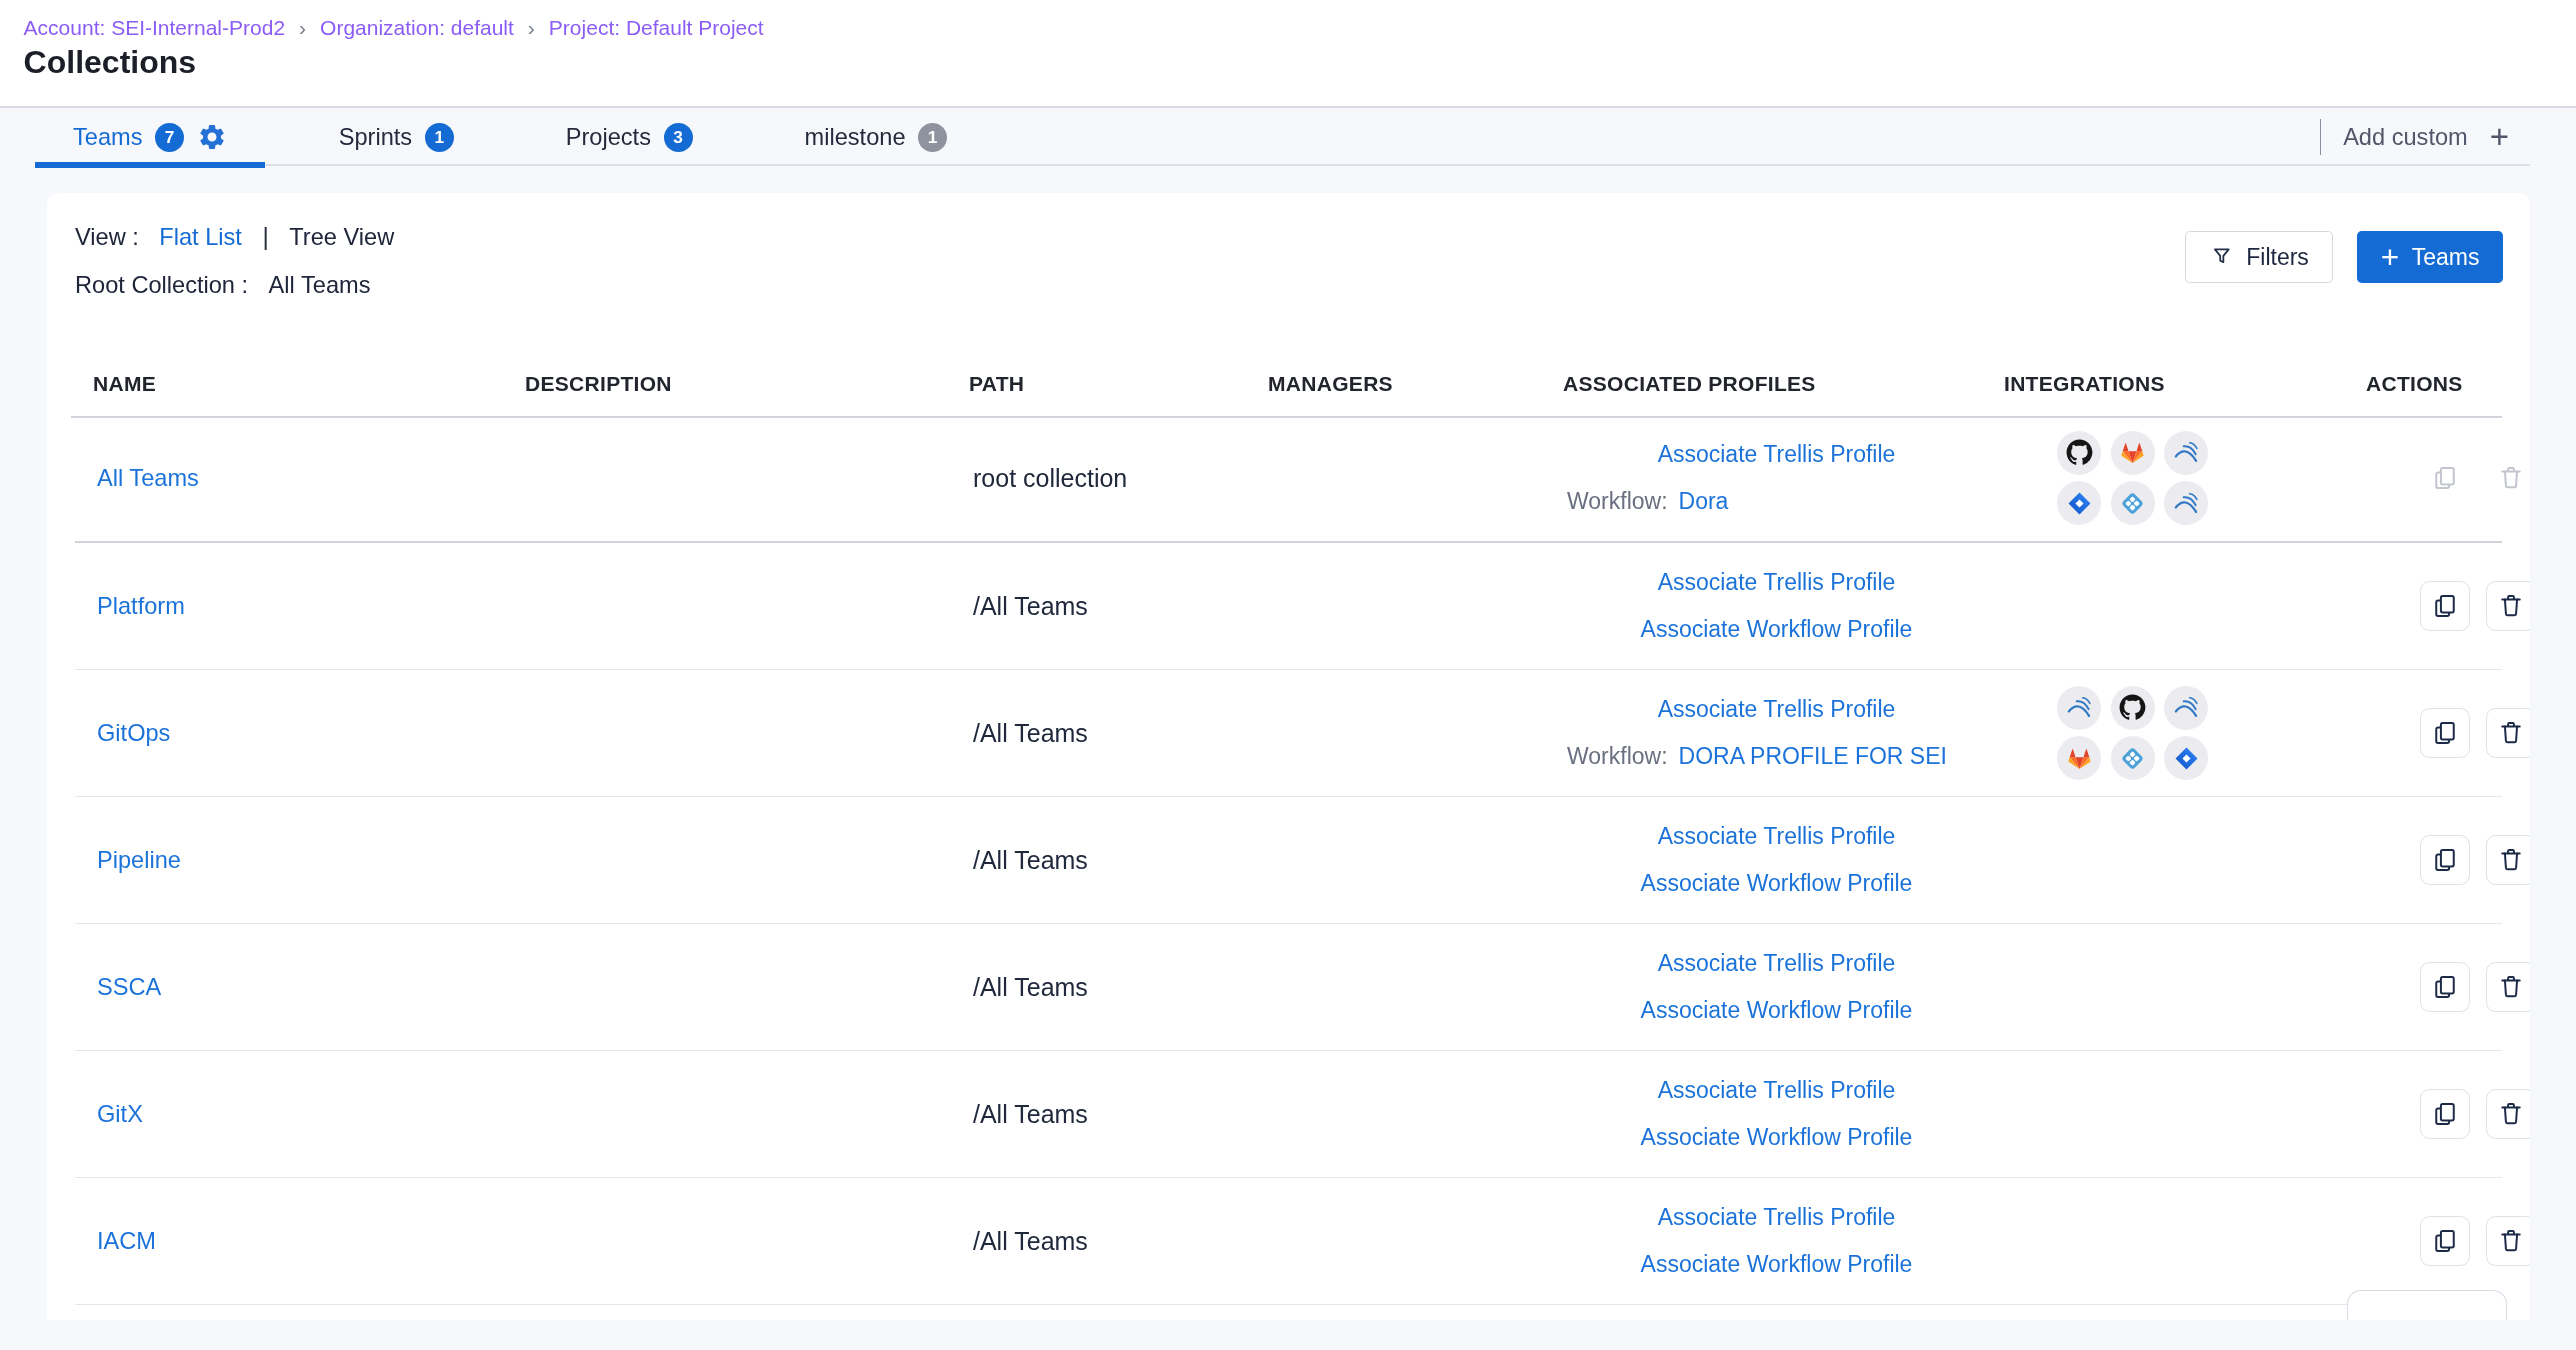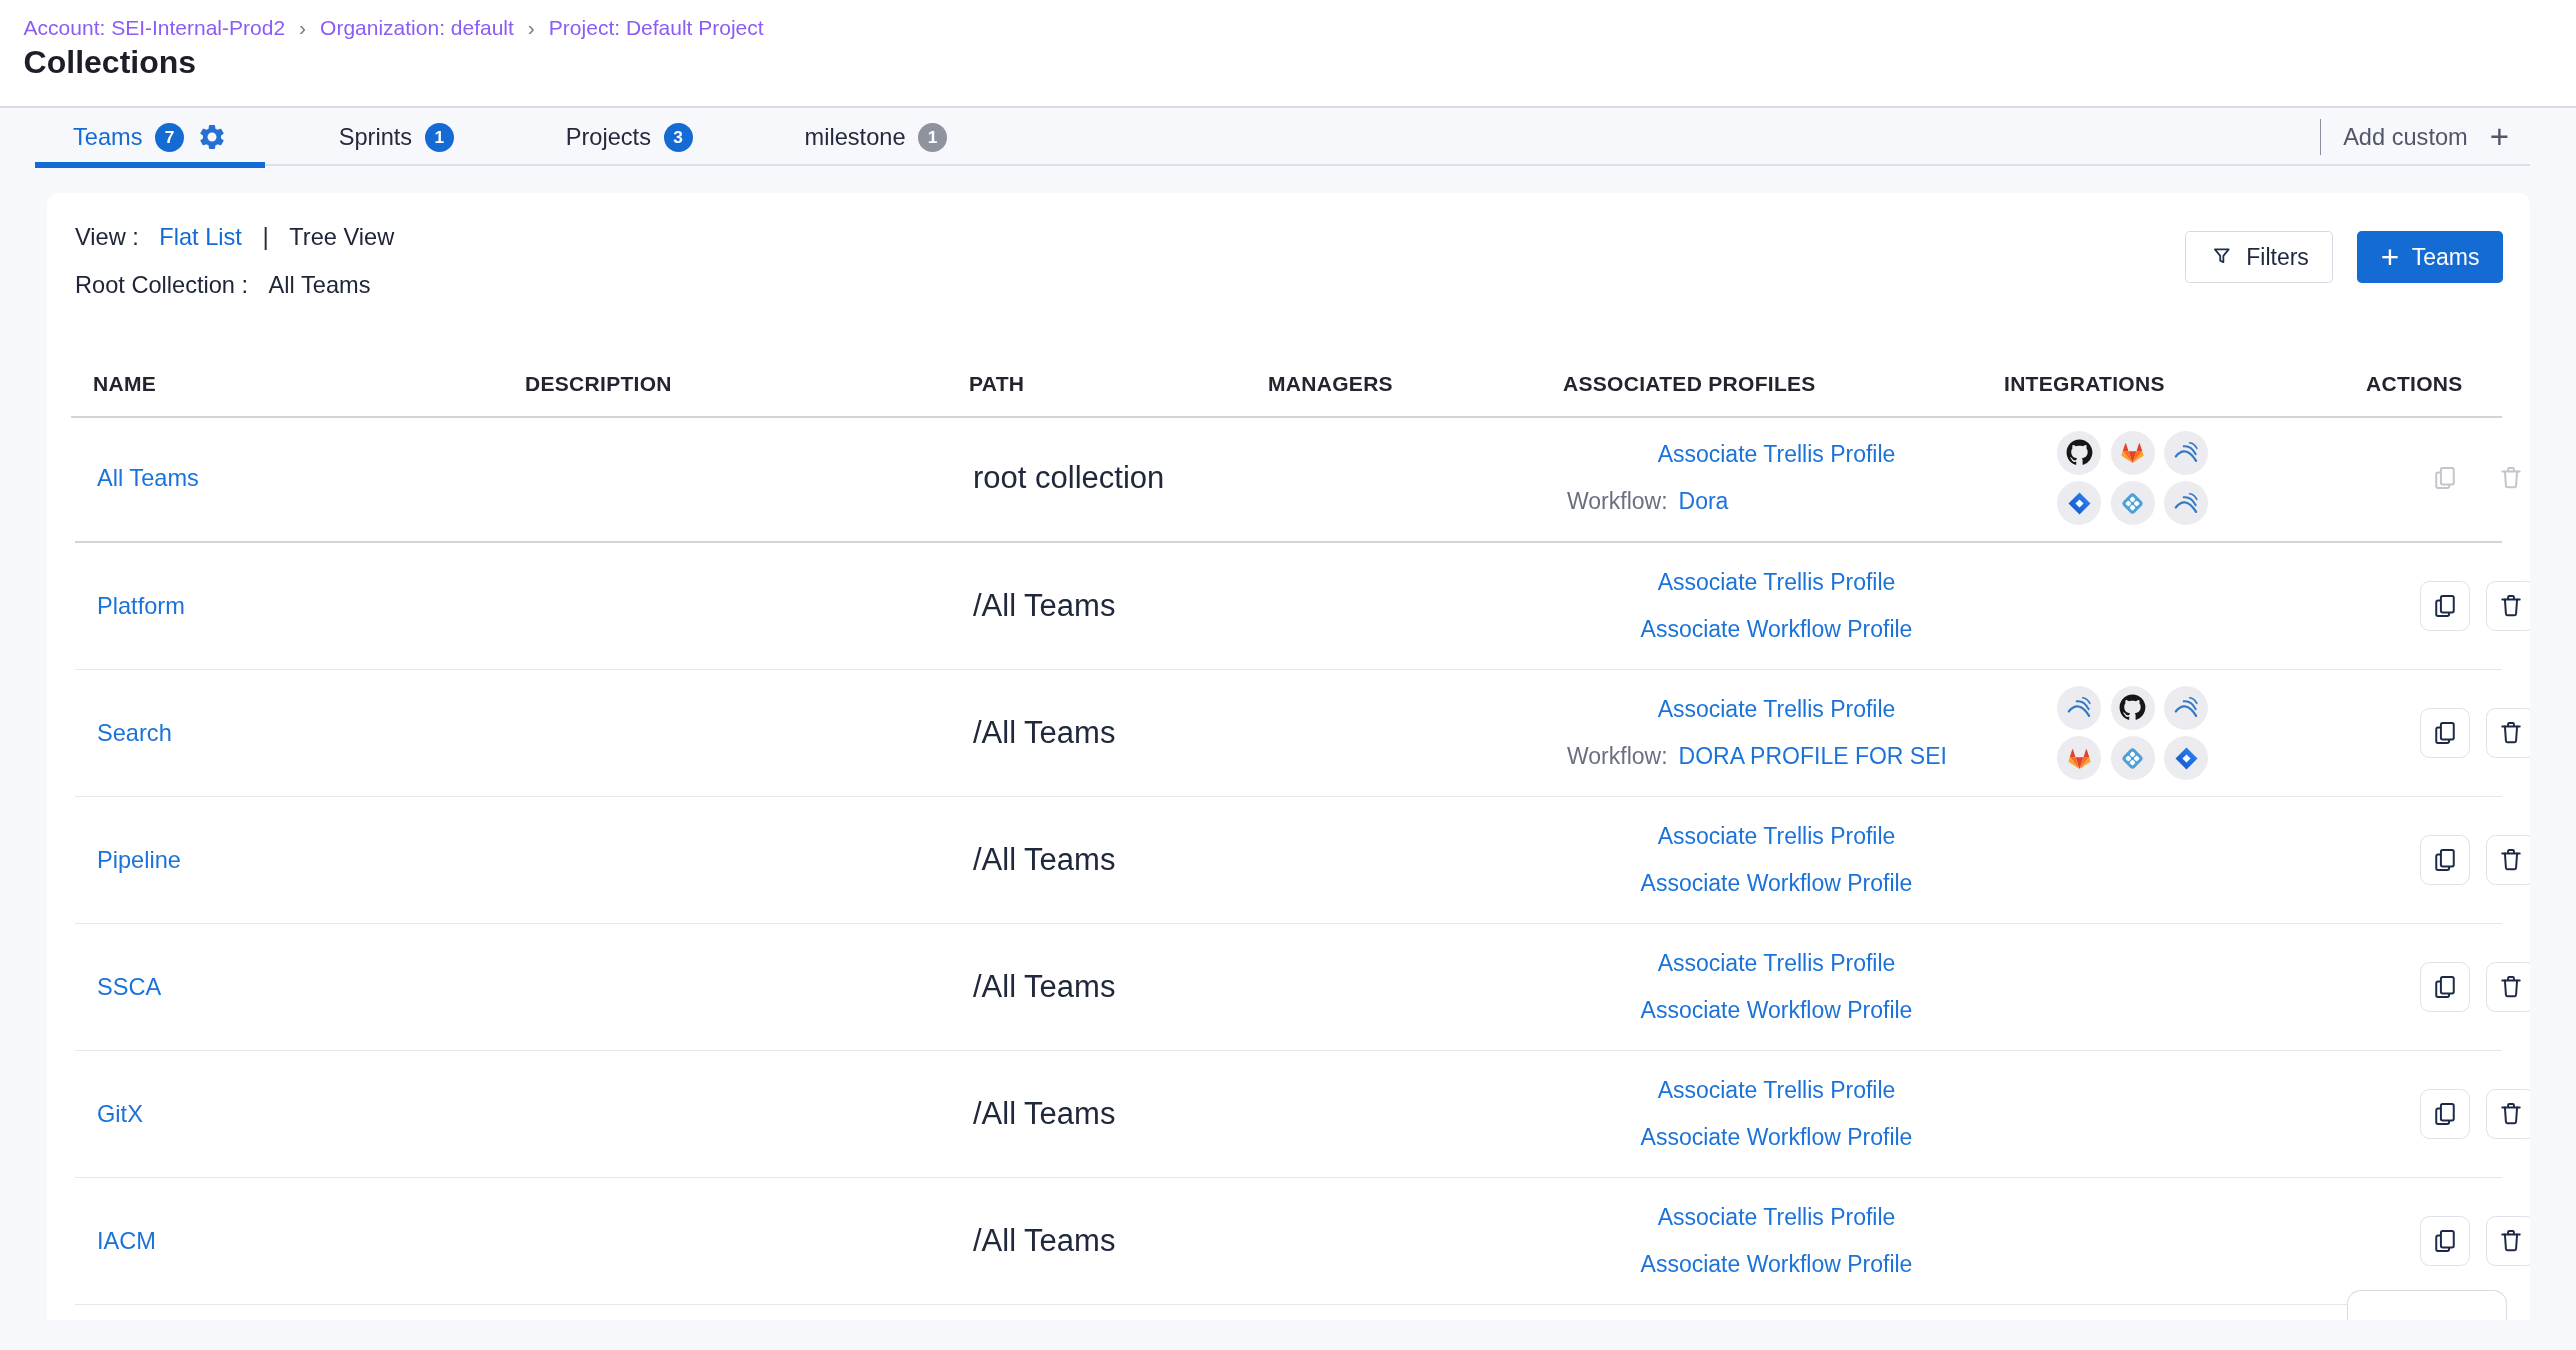--- a/index.html
+++ b/index.html
@@ -57,21 +57,21 @@
   .thead{position:absolute;left:24px;right:28px;top:158px;height:65px;display:grid;
          grid-template-columns:432px 444px 299px 295px 441px 362px 1fr;align-items:center;
          border-bottom:2.4px solid #d2d4dc;}
   .thead span{font-size:21px;font-weight:700;color:#22252d;letter-spacing:0.3px;padding-left:22px;}
   .rows{position:absolute;left:28px;right:28px;top:222px;}
   .trow{display:grid;grid-template-columns:432px 444px 299px 295px 441px 362px 1fr;height:126px;
         align-items:center;border-bottom:0.8px solid #e5e7ee;}
   .trow.first{border-bottom:2.4px solid #d2d4dc;}
   .cell{padding-left:22px;}
   .name-link{font-size:23.6px;color:#1b73da;cursor:pointer;text-decoration:none;}
-  .path-text{font-size:31px;color:#20283c;}
+  .path-text{font-size:25px;color:#20283c;}
   .profiles{display:flex;flex-direction:column;gap:20.5px;text-align:center;}
   .plink{font-size:23px;color:#1b73da;cursor:pointer;}
   .wline{display:flex;gap:11px;font-size:23px;align-items:baseline;}
   .wlabel{color:#6a7080;}
   .int-grid{display:grid;grid-template-columns:repeat(3,44px);gap:6.3px 9.5px;margin-left:49px;width:max-content;}
   .int-circle{width:44px;height:44px;border-radius:50%;background:#ececf0;display:flex;align-items:center;justify-content:center;}
   .int-circle svg{width:27px;height:27px;display:block;}
   .actions{display:flex;gap:15.8px;margin-left:50px;}
   .abtn{width:50px;height:50px;border-radius:9.5px;border:1.6px solid #dfe1ea;background:#fff;display:flex;
         align-items:center;justify-content:center;color:#1d2a47;cursor:pointer;padding:0;}
@@ -283,21 +283,21 @@
                     <path d="M4.5 6.5h15"></path>
                     <path d="M9.5 6V4.6c0-.6.4-1.1 1-1.1h3c.6 0 1 .5 1 1.1V6"></path>
                     <path d="M6.8 6.5l.85 12.1c.06.8.72 1.4 1.5 1.4h5.7c.78 0 1.44-.6 1.5-1.4l.85-12.1"></path>
                   </svg>
                 </span>
               </button>
             </div>
           </div>
         </div>
         <div class="trow">
-          <div class="cell name"><a class="name-link">Search</a></div>
+          <div class="cell name"><a class="name-link">GitOps</a></div>
           <div class="cell desc"></div>
           <div class="cell path"><span class="path-text">/All Teams</span></div>
           <div class="cell managers"></div>
           <div class="cell profiles">
             <a class="plink">Associate Trellis Profile</a>
             <div class="wline">
               <span class="wlabel">Workflow:</span>
               <a class="plink">DORA PROFILE FOR SEI</a>
             </div>
           </div>

